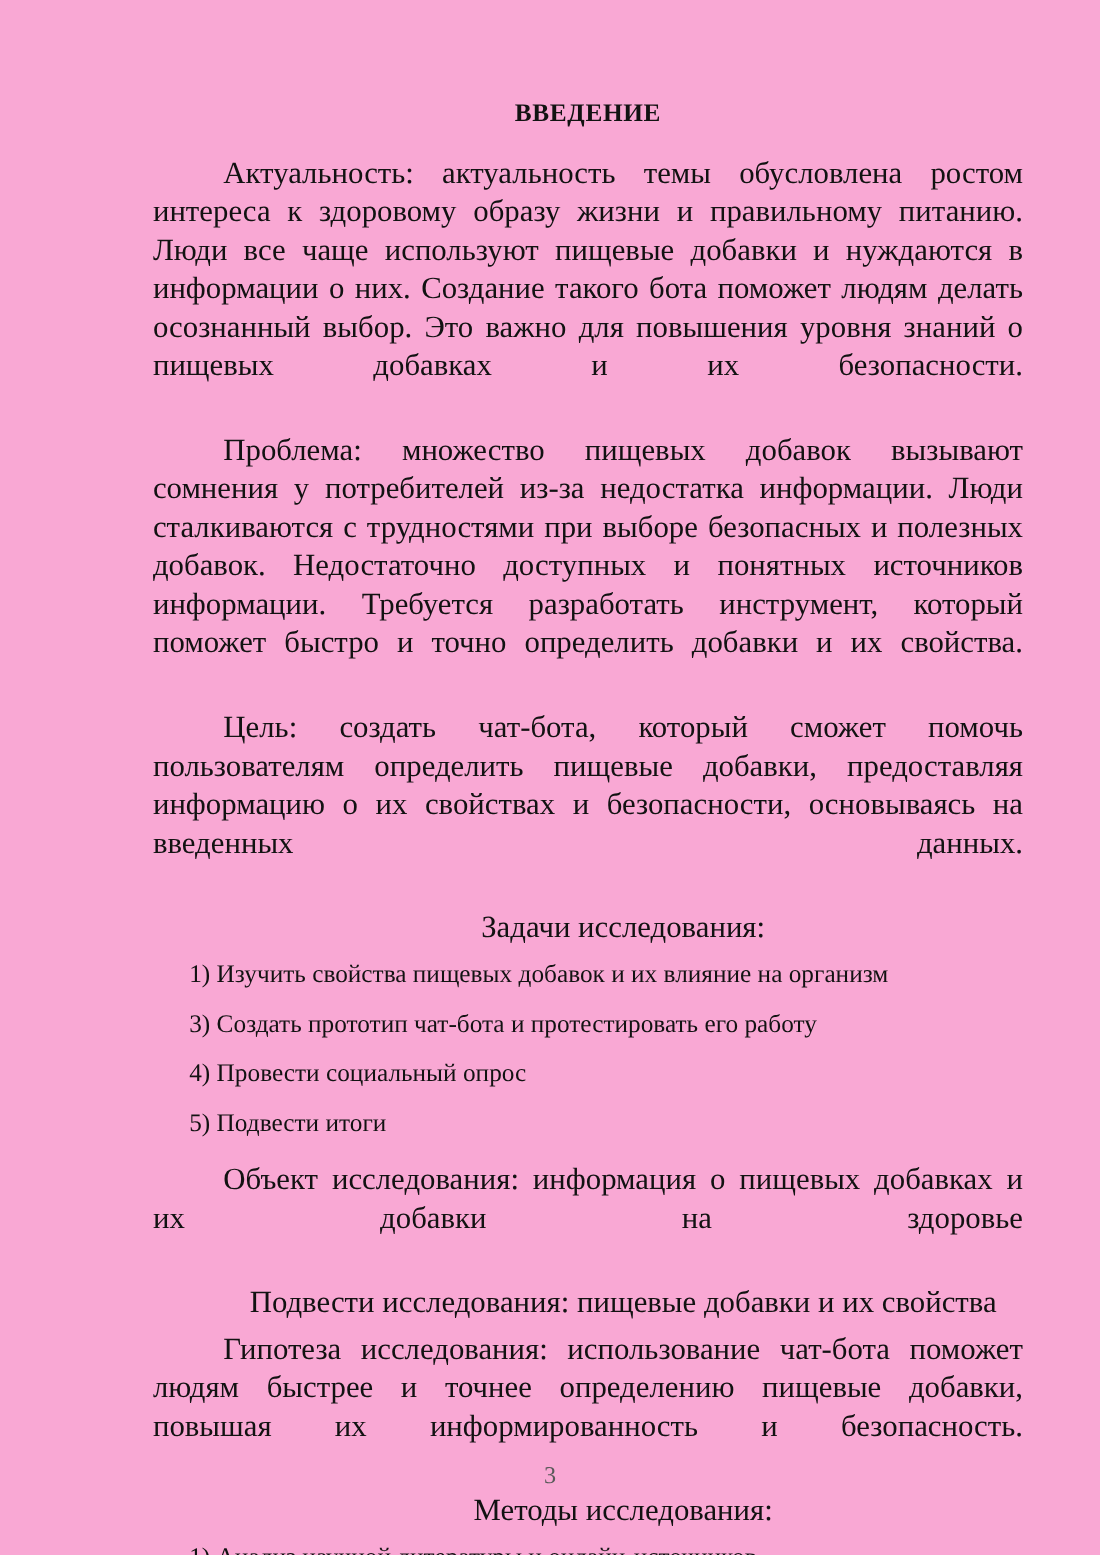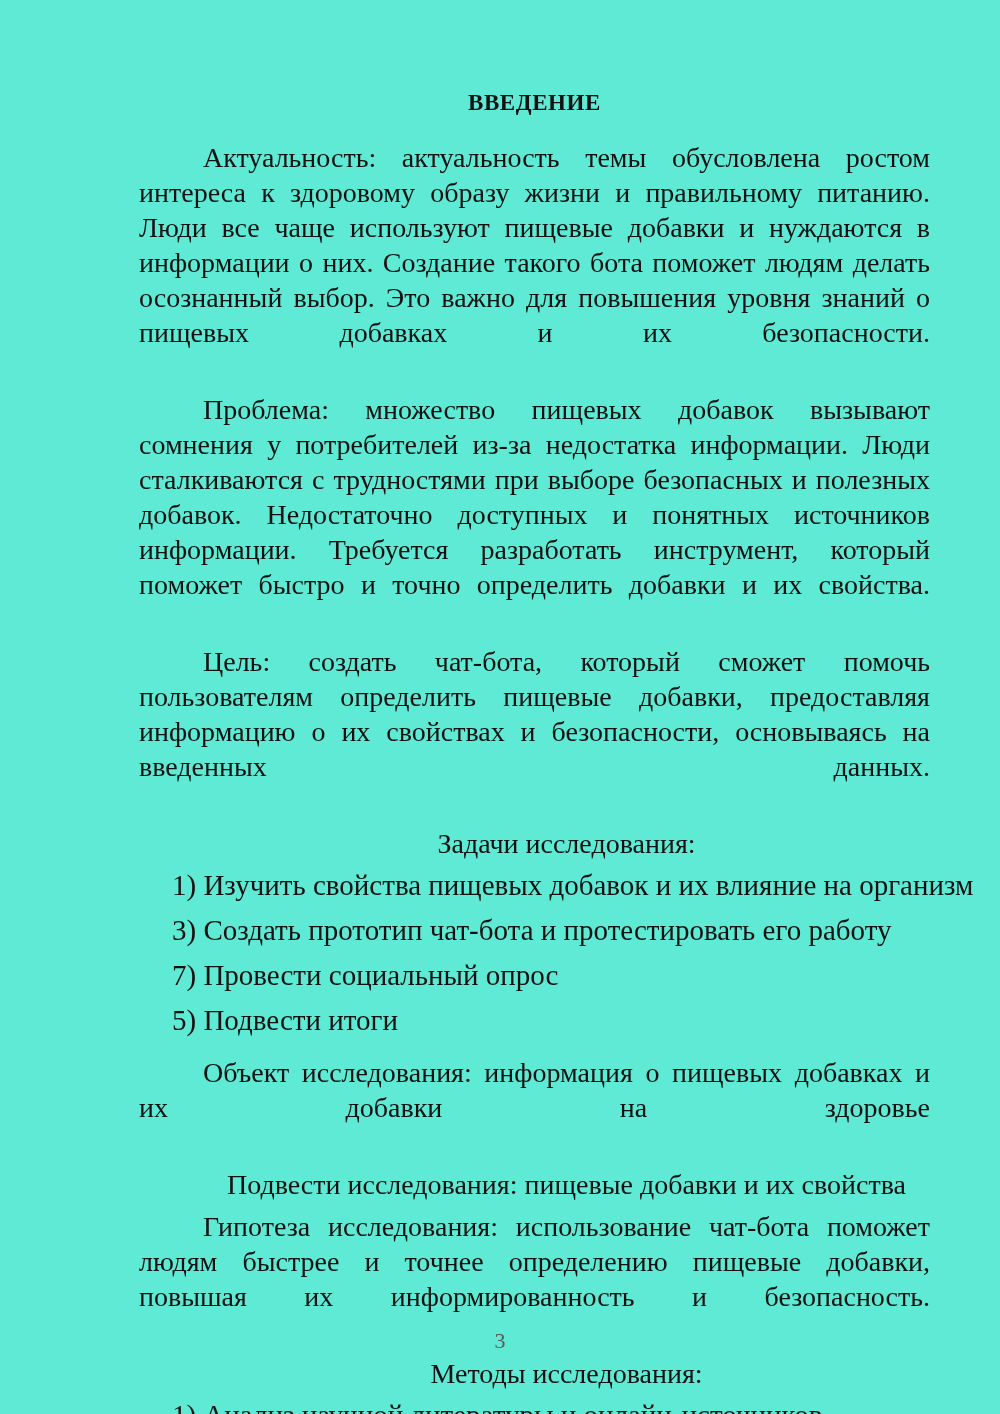--- a/index.html
+++ b/index.html
@@ -7,21 +7,21 @@
     margin: 0;
     padding: 0;
     background: #ffffff;
   }
 
   .page {
     position: relative;
     width: 1000px;
     height: 1414px;
     margin: 0 auto;
-    background: #5eead4;
+    background: #f9a8d4;
     box-sizing: border-box;
     overflow: hidden;
     font-family: "Liberation Serif", "DejaVu Serif", serif;
     color: #121212;
   }
 
   .content {
     position: absolute;
     left: 139px;
     top: 86px;
@@ -62,21 +62,21 @@
     content: none;
   }
 
   .list {
     list-style: none;
     margin: 0 0 7px 0;
     padding: 0;
   }
 
   .list-item {
-    font-size: 29px;
+    font-size: 23px;
     line-height: 35px;
     text-align: left;
     margin: 0 0 10px 0;
     padding-left: 33px;
     white-space: nowrap;
   }
 
   .list-item:last-child {
     margin-bottom: 0;
   }
@@ -109,21 +109,21 @@
 
     <p class="para">Проблема: множество пищевых добавок вызывают сомнения у потребителей из-за недостатка информации. Люди сталкиваются с трудностями при выборе безопасных и полезных добавок. Недостаточно доступных и понятных источников информации. Требуется разработать инструмент, который поможет быстро и точно определить добавки и их свойства.</p>
 
     <p class="para">Цель: создать чат-бота, который сможет помочь пользователям определить пищевые добавки, предоставляя информацию о их свойствах и безопасности, основываясь на введенных данных.</p>
 
     <p class="para no-justify">Задачи исследования:</p>
 
     <ol class="list">
       <li class="list-item">1) Изучить свойства пищевых добавок и их влияние на организм</li>
       <li class="list-item">3) Создать прототип чат-бота и протестировать его работу</li>
-      <li class="list-item">7) Провести социальный опрос</li>
+      <li class="list-item">4) Провести социальный опрос</li>
       <li class="list-item">5) Подвести итоги</li>
     </ol>
 
     <div class="block-gap"></div>
 
     <p class="para">Объект исследования: информация о пищевых добавках и их добавки на здоровье</p>
 
     <p class="para no-justify">Подвести исследования: пищевые добавки и их свойства</p>
 
     <p class="para">Гипотеза исследования: использование чат-бота поможет людям быстрее и точнее определению пищевые добавки, повышая их информированность и безопасность.</p>

